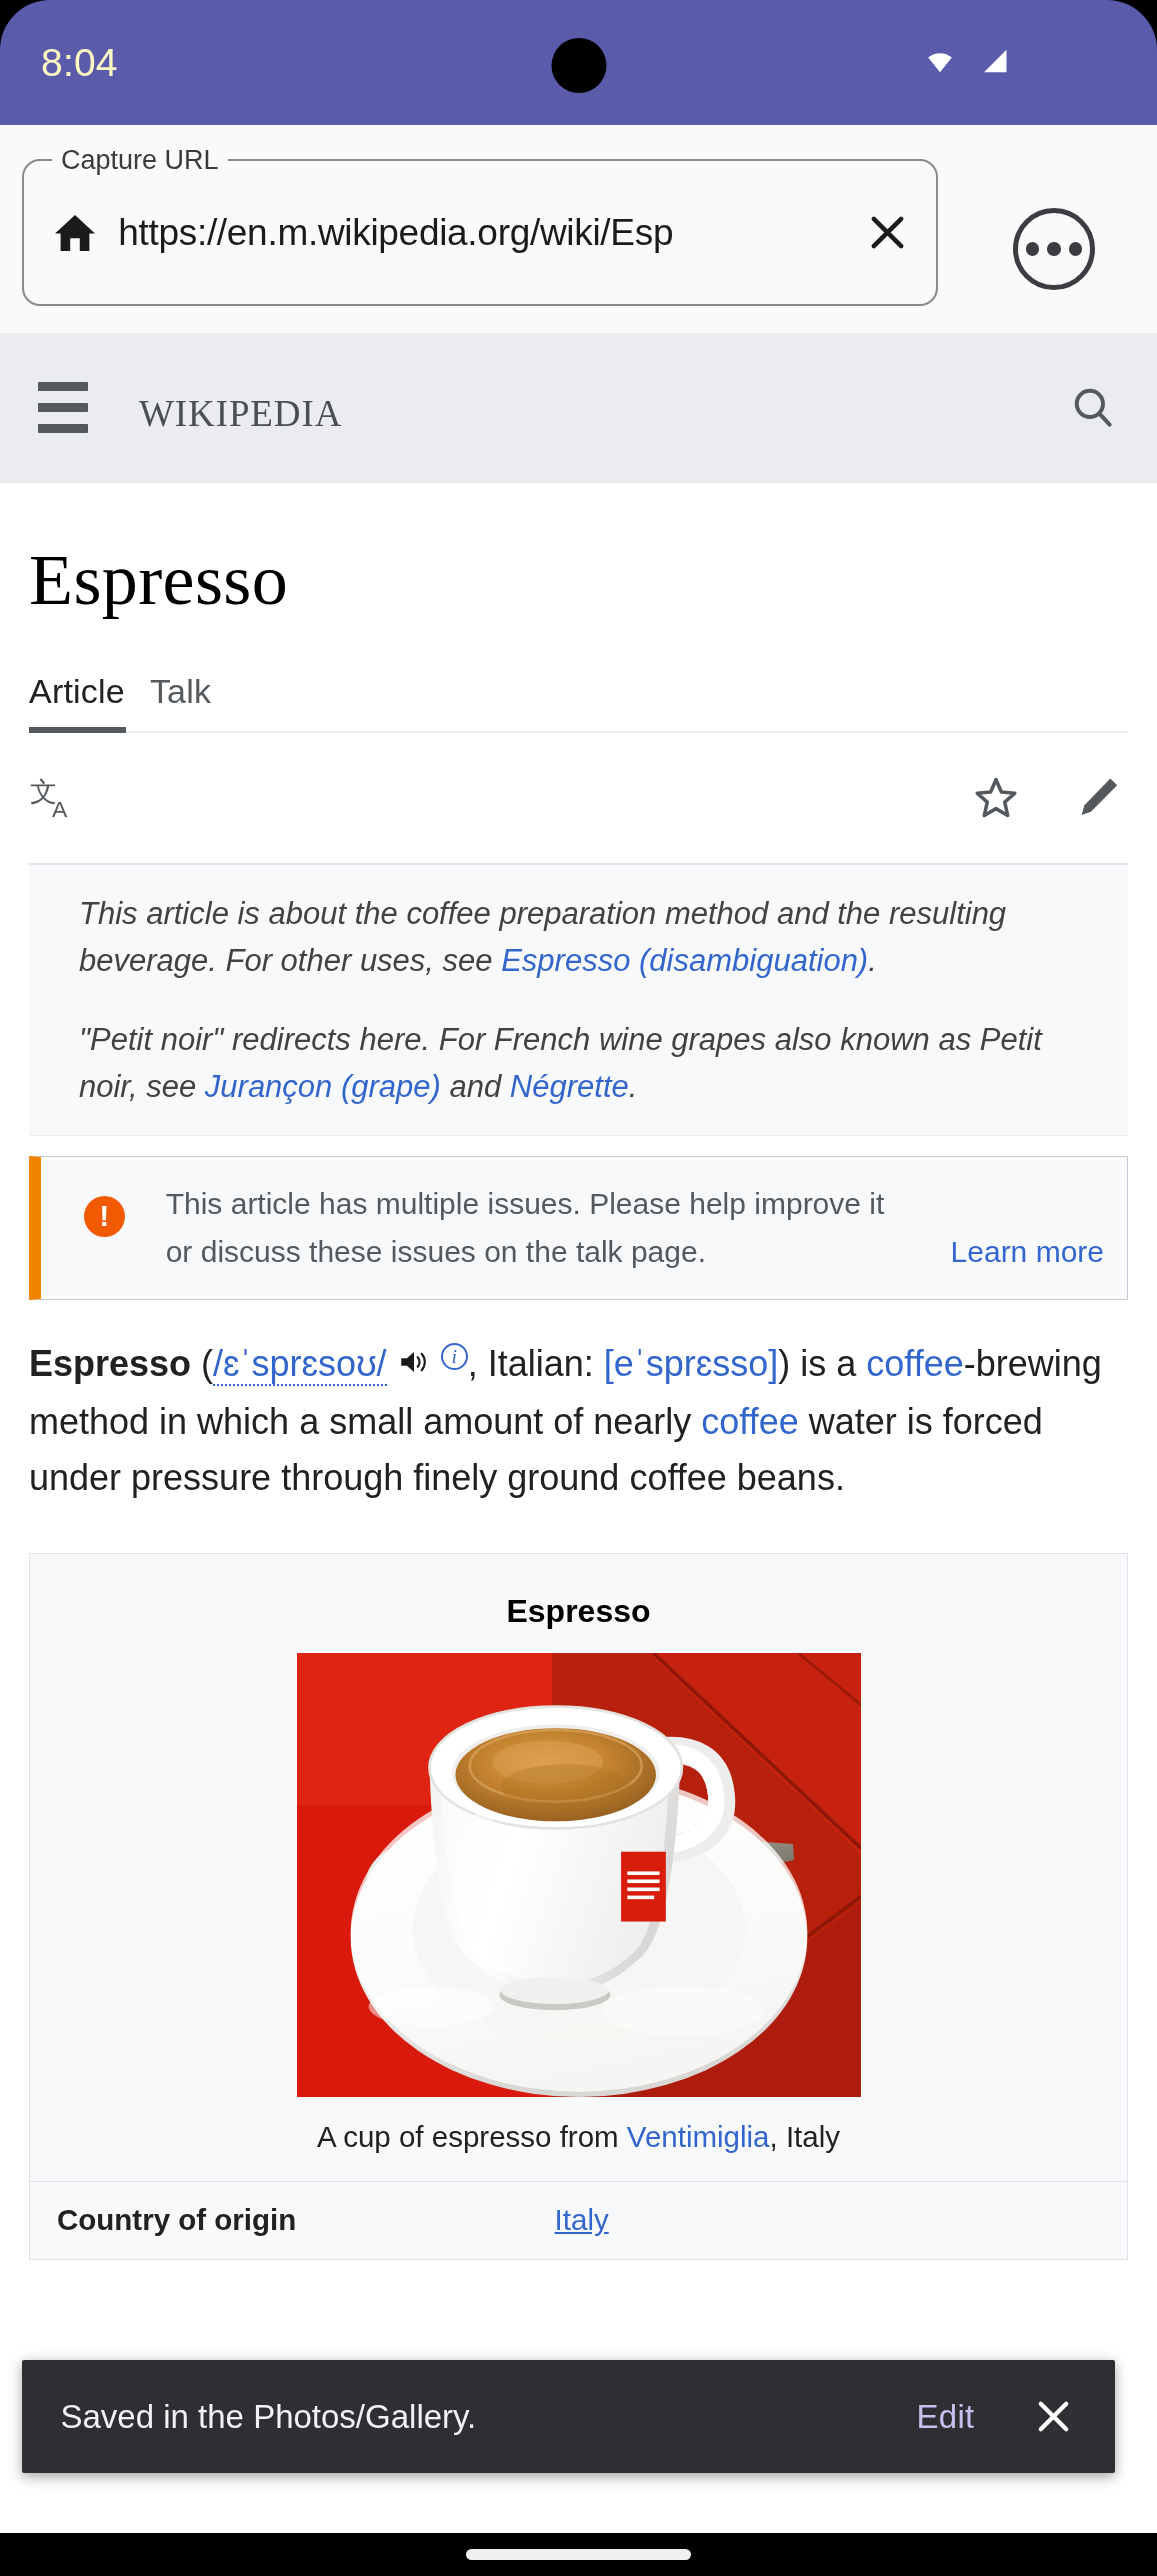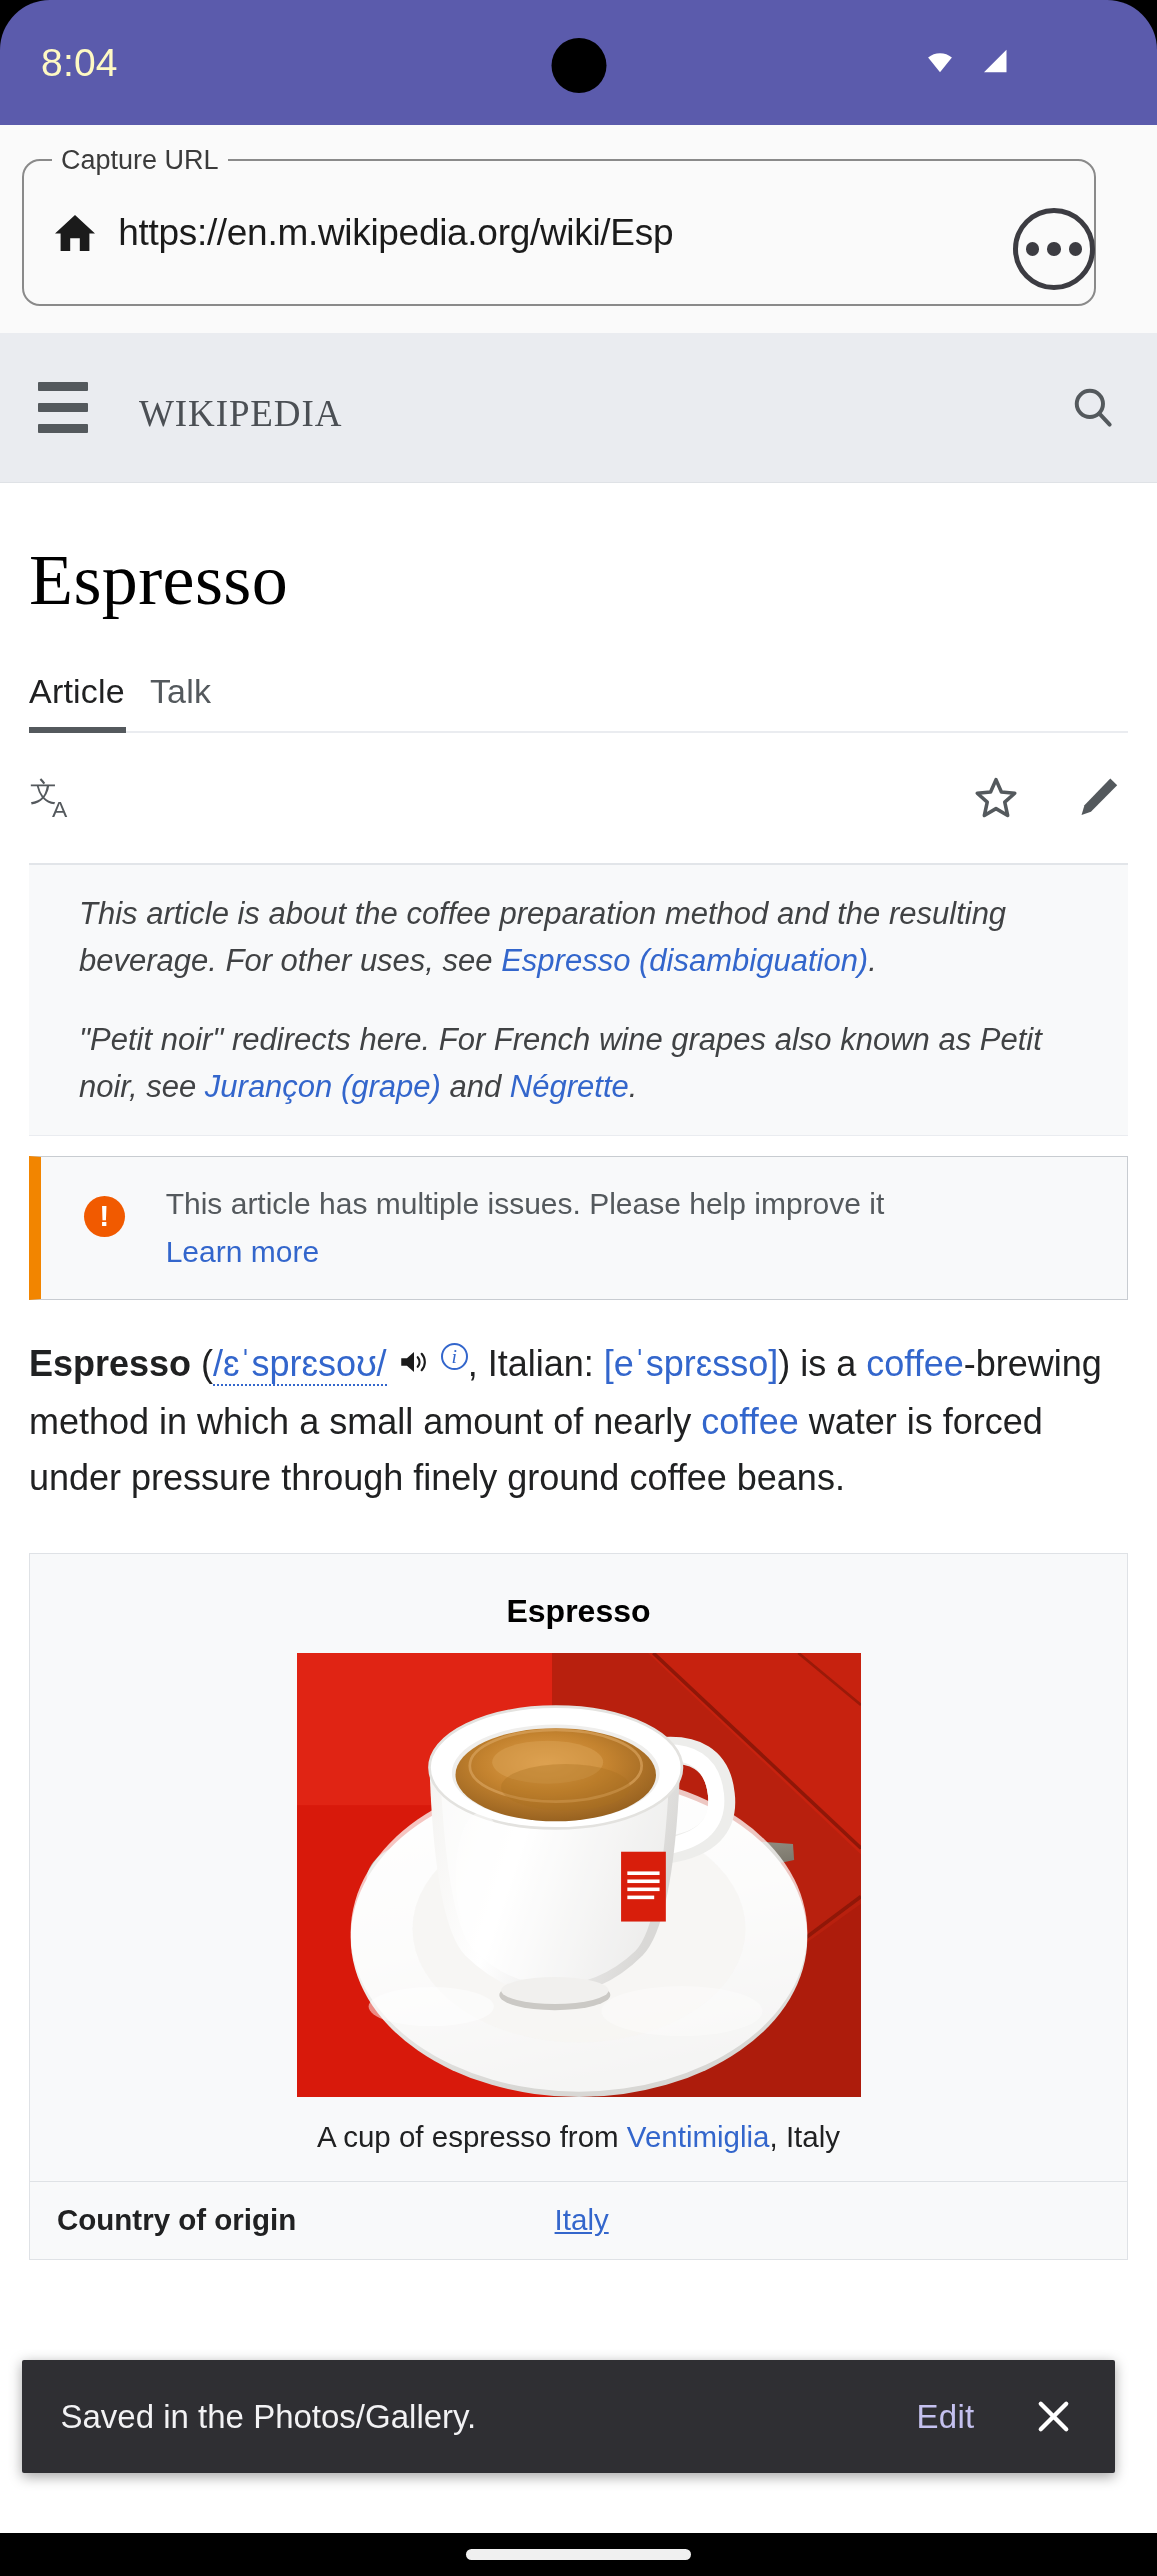--- a/index.html
+++ b/index.html
@@ -63,21 +63,21 @@
     top: 125px; left: 0;
     width: 1157px;
     height: 208px;
     background: #fafafa;
     z-index: 4;
   }
   .url-field {
     position: absolute;
     top: 34px;
     left: 21.5px;
-    width: 1074px;
+    width: 916px;
     height: 147px;
     border: 2.7px solid #8a8a8a;
     border-radius: 18px;
     display: flex;
     align-items: center;
     padding: 0 25px 0 27px;
     background: #fafafa;
   }
   .url-legend {
     position: absolute;
@@ -463,20 +463,21 @@
         <div class="hatnote">
           <span>"Petit noir" redirects here. For French wine grapes also known as Petit noir, see </span><a href="#">Jurançon (grape)</a><span> and </span><a href="#">Négrette</a><span>.</span>
         </div>
       </div>
 
       <div class="ambox">
         <span class="ambox-icon">!</span>
         <div class="ambox-body">
           <div>This article has multiple issues. Please help improve it</div>
           <div class="ambox-row2">
+            <span>or discuss these issues on the talk page.</span>
             <a href="#">Learn more</a>
           </div>
         </div>
       </div>
 
       <p class="lead"><b>Espresso</b><span> (</span><span class="ipa-link">/ɛˈsprɛsoʊ/</span> <span class="spk"><svg width="34" height="34" viewBox="0 0 24 24">
               <path fill="#1b1b1b" d="M3 9.3 L7 9.3 L12 5 L12 19 L7 14.7 L3 14.7 Z"></path>
               <path fill="none" stroke="#1b1b1b" stroke-width="1.5" stroke-linecap="round" d="M14.6 8.6 A5 5 0 0 1 14.6 15.4"></path>
               <path fill="none" stroke="#1b1b1b" stroke-width="1.5" stroke-linecap="round" d="M17.4 6.2 A8.6 8.6 0 0 1 17.4 17.8"></path>
             </svg></span> <span class="sup-info">i</span><span>, Italian: </span><a href="#">[eˈsprɛsso]</a><span>) is a </span><a href="#">coffee</a><span>-brewing method in which a small amount of nearly </span><a href="#">coffee</a><span> water is forced under pressure through finely ground coffee beans.</span></p>

